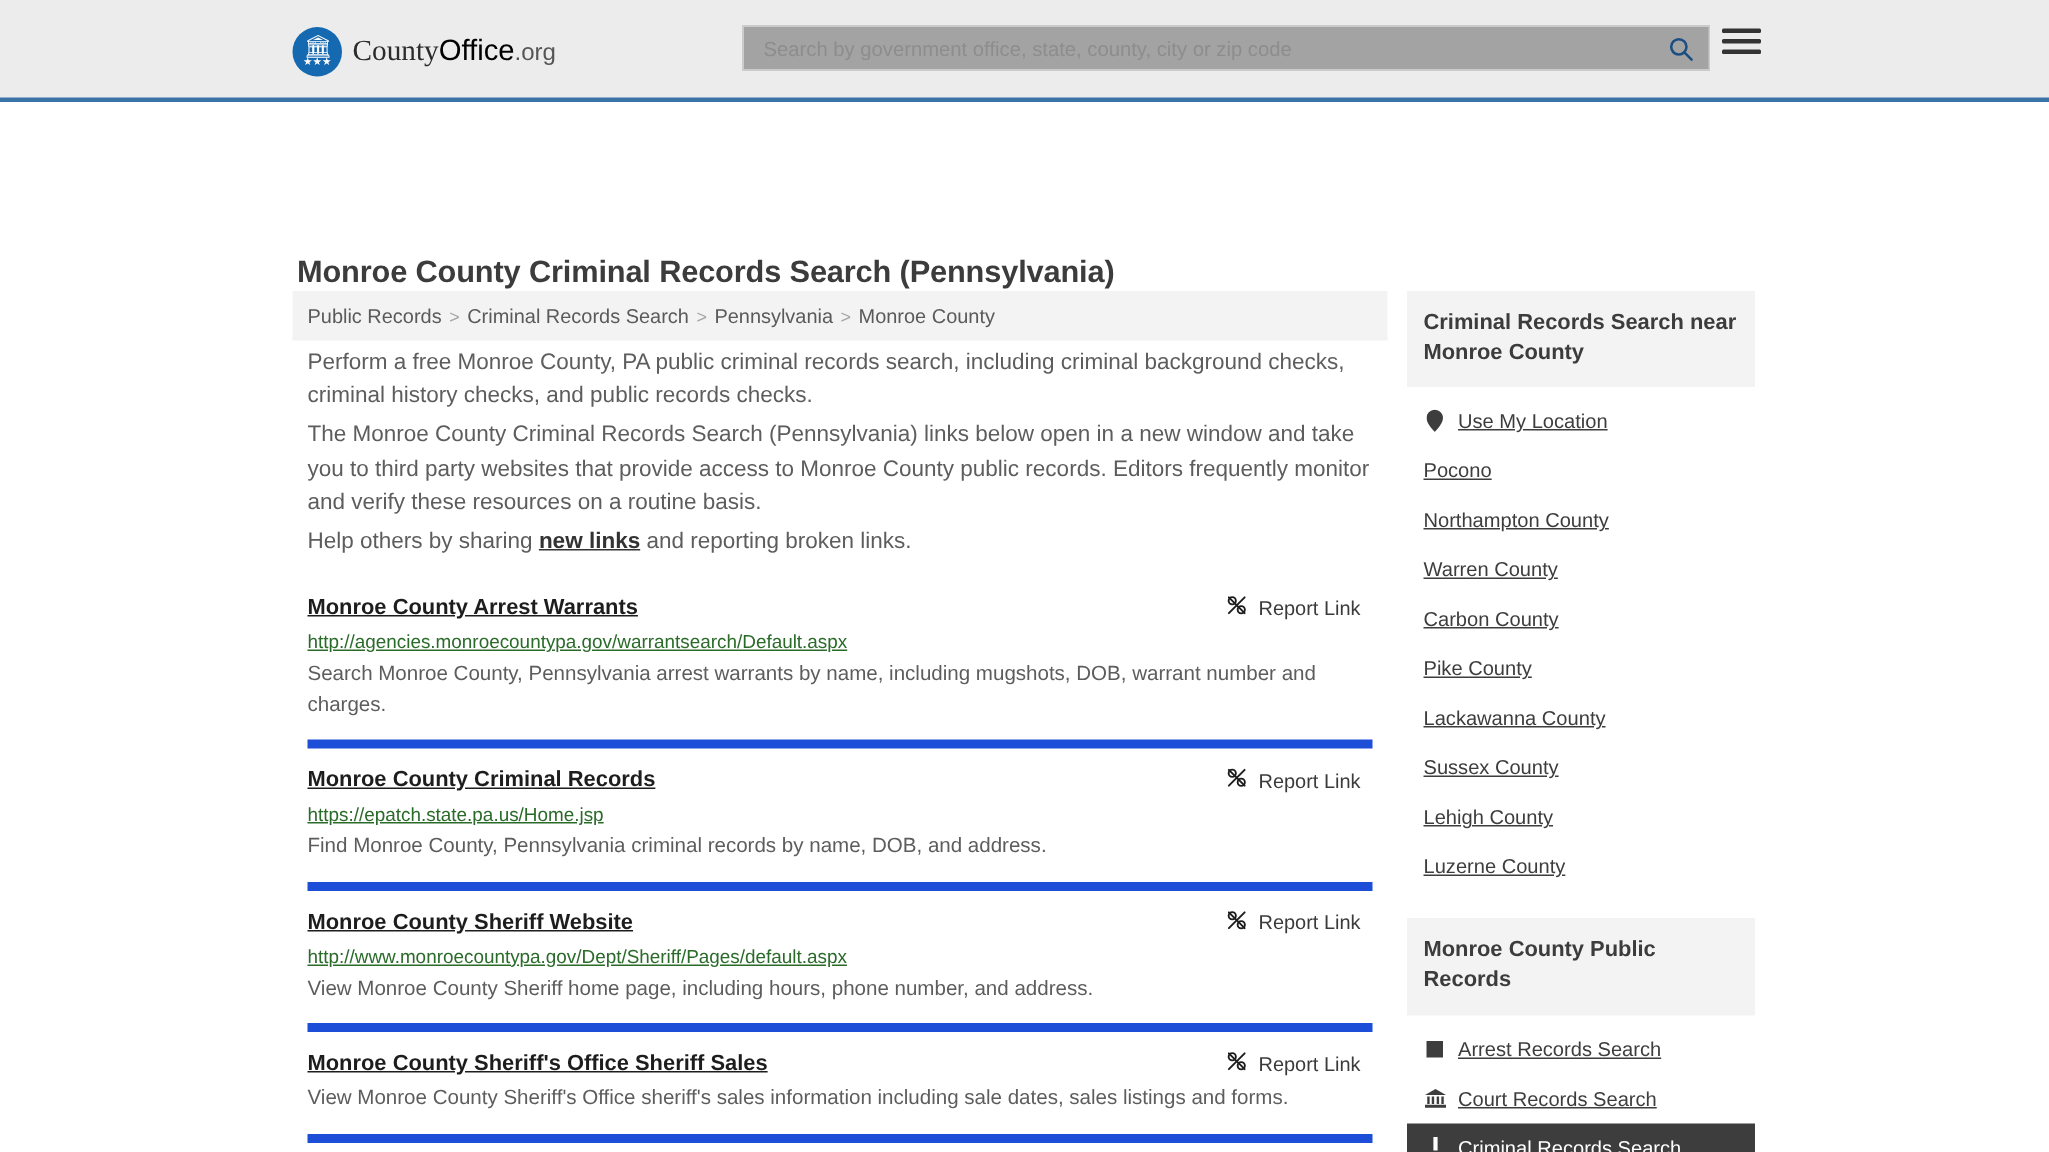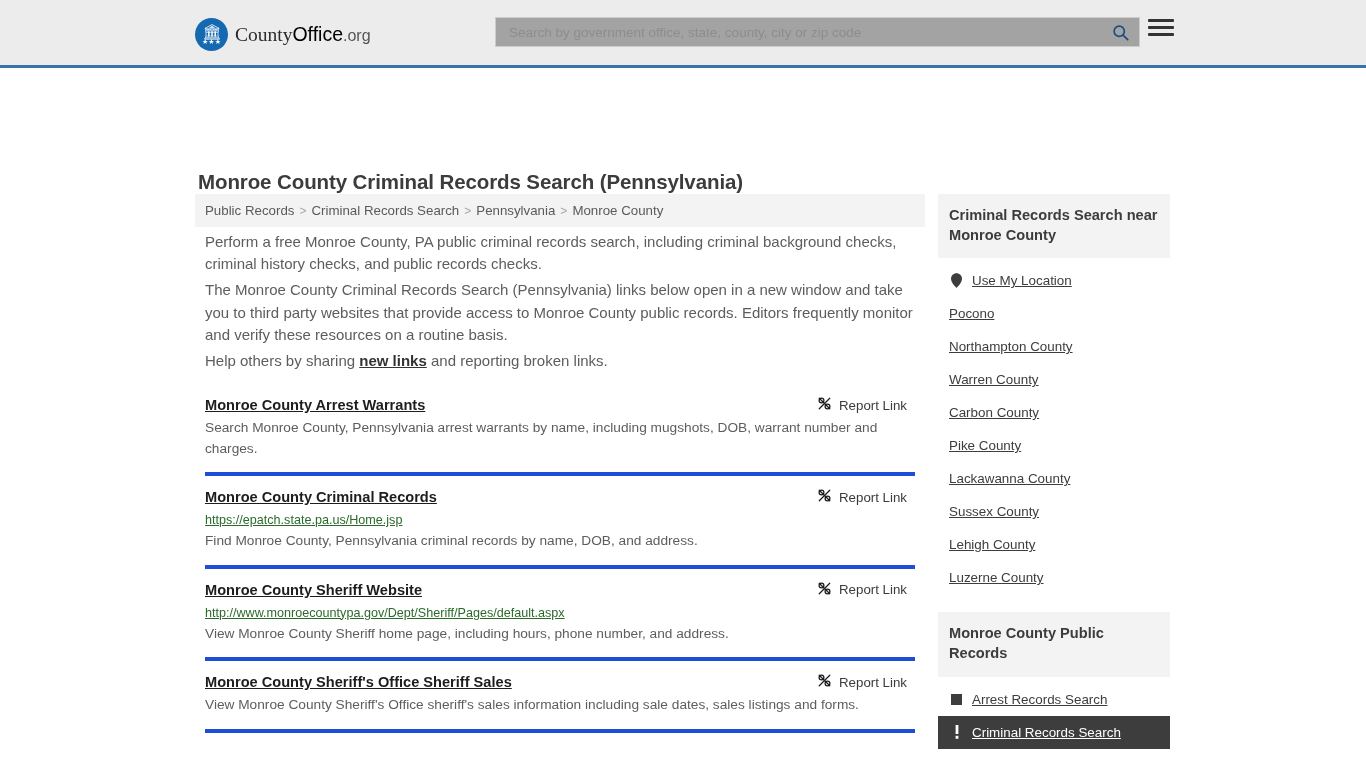--- a/index.html
+++ b/index.html
@@ -103,21 +103,21 @@
   .intro p{
     margin:4px 0 0 0;
     font-size:15px; line-height:1.48;
     color:#5d5d5d;
   }
   .intro p a{ color:#333; font-weight:bold; text-decoration:underline; }
 
   .results{ margin-top:22px; padding:0 10px; }
   .result{
     padding:12px 0 13px 0;
-    border-bottom:4px solid #1d4ed8;
+    border-bottom:6px solid #1d4ed8;
     position:relative;
   }
   .result:first-child{ padding-top:2px; }
   .result-title{
     font-size:14.6px;font-weight:bold;color:#1d1d1d;
     text-decoration:underline;
     display:inline-block;
   }
   .report-link{
     position:absolute; right:8px; top:12px;
@@ -226,20 +226,21 @@
           <span>
             <svg width="15" height="15" viewBox="0 0 20 20" fill="none" stroke="#1d1d1d" stroke-width="1.7" stroke-linecap="round">
               <path d="M3 3 L17 17"></path>
                 <path d="M17 3 L3 17"></path>
               <circle cx="6" cy="6" r="3.2"></circle>
                 <circle cx="14" cy="14" r="3.2"></circle>
             </svg>
           </span>
           <span>Report Link</span>
         </a>
+        <a class="result-url" href="#">http://agencies.monroecountypa.gov/warrantsearch/Default.aspx</a>
         <div class="result-desc">Search Monroe County, Pennsylvania arrest warrants by name, including mugshots, DOB, warrant number and charges.</div>
       </div>
 
       <div class="result">
         <a class="result-title" href="#">Monroe County Criminal Records</a>
         <a class="report-link" href="#">
           <span>
             <svg width="15" height="15" viewBox="0 0 20 20" fill="none" stroke="#1d1d1d" stroke-width="1.7" stroke-linecap="round">
               <path d="M3 3 L17 17"></path>
                 <path d="M17 3 L3 17"></path>
@@ -335,20 +336,33 @@
     <div class="side-card-head" style="margin-top:18px;">Monroe County Public Records</div>
     <div class="side-links">
 
       <a class="side-link" href="#">
         <span class="ic">
             <span class="sq"></span>
           </span>
         <span class="lbl">Arrest Records Search</span>
       </a>
 
+      <a class="side-link" href="#">
+        <span class="ic">
+          <svg width="14" height="13" viewBox="0 0 14 13" fill="#3d3d3d">
+            <path d="M7 0 L14 4 H0 Z"></path>
+            <rect x="1.5" y="5" width="1.6" height="5"></rect>
+            <rect x="4.5" y="5" width="1.6" height="5"></rect>
+            <rect x="7.8" y="5" width="1.6" height="5"></rect>
+            <rect x="10.9" y="5" width="1.6" height="5"></rect>
+            <rect x="0" y="10.5" width="14" height="2"></rect>
+          </svg>
+        </span>
+        <span class="lbl">Court Records Search</span>
+      </a>
 
       <a class="side-link active" href="#">
         <span class="ic">
           <svg width="6" height="14" viewBox="0 0 6 14" fill="#ffffff">
             <rect x="1.6" y="0" width="2.8" height="9"></rect>
             <rect x="1.6" y="10.8" width="2.8" height="3"></rect>
           </svg>
         </span>
         <span class="lbl">Criminal Records Search</span>
       </a>

